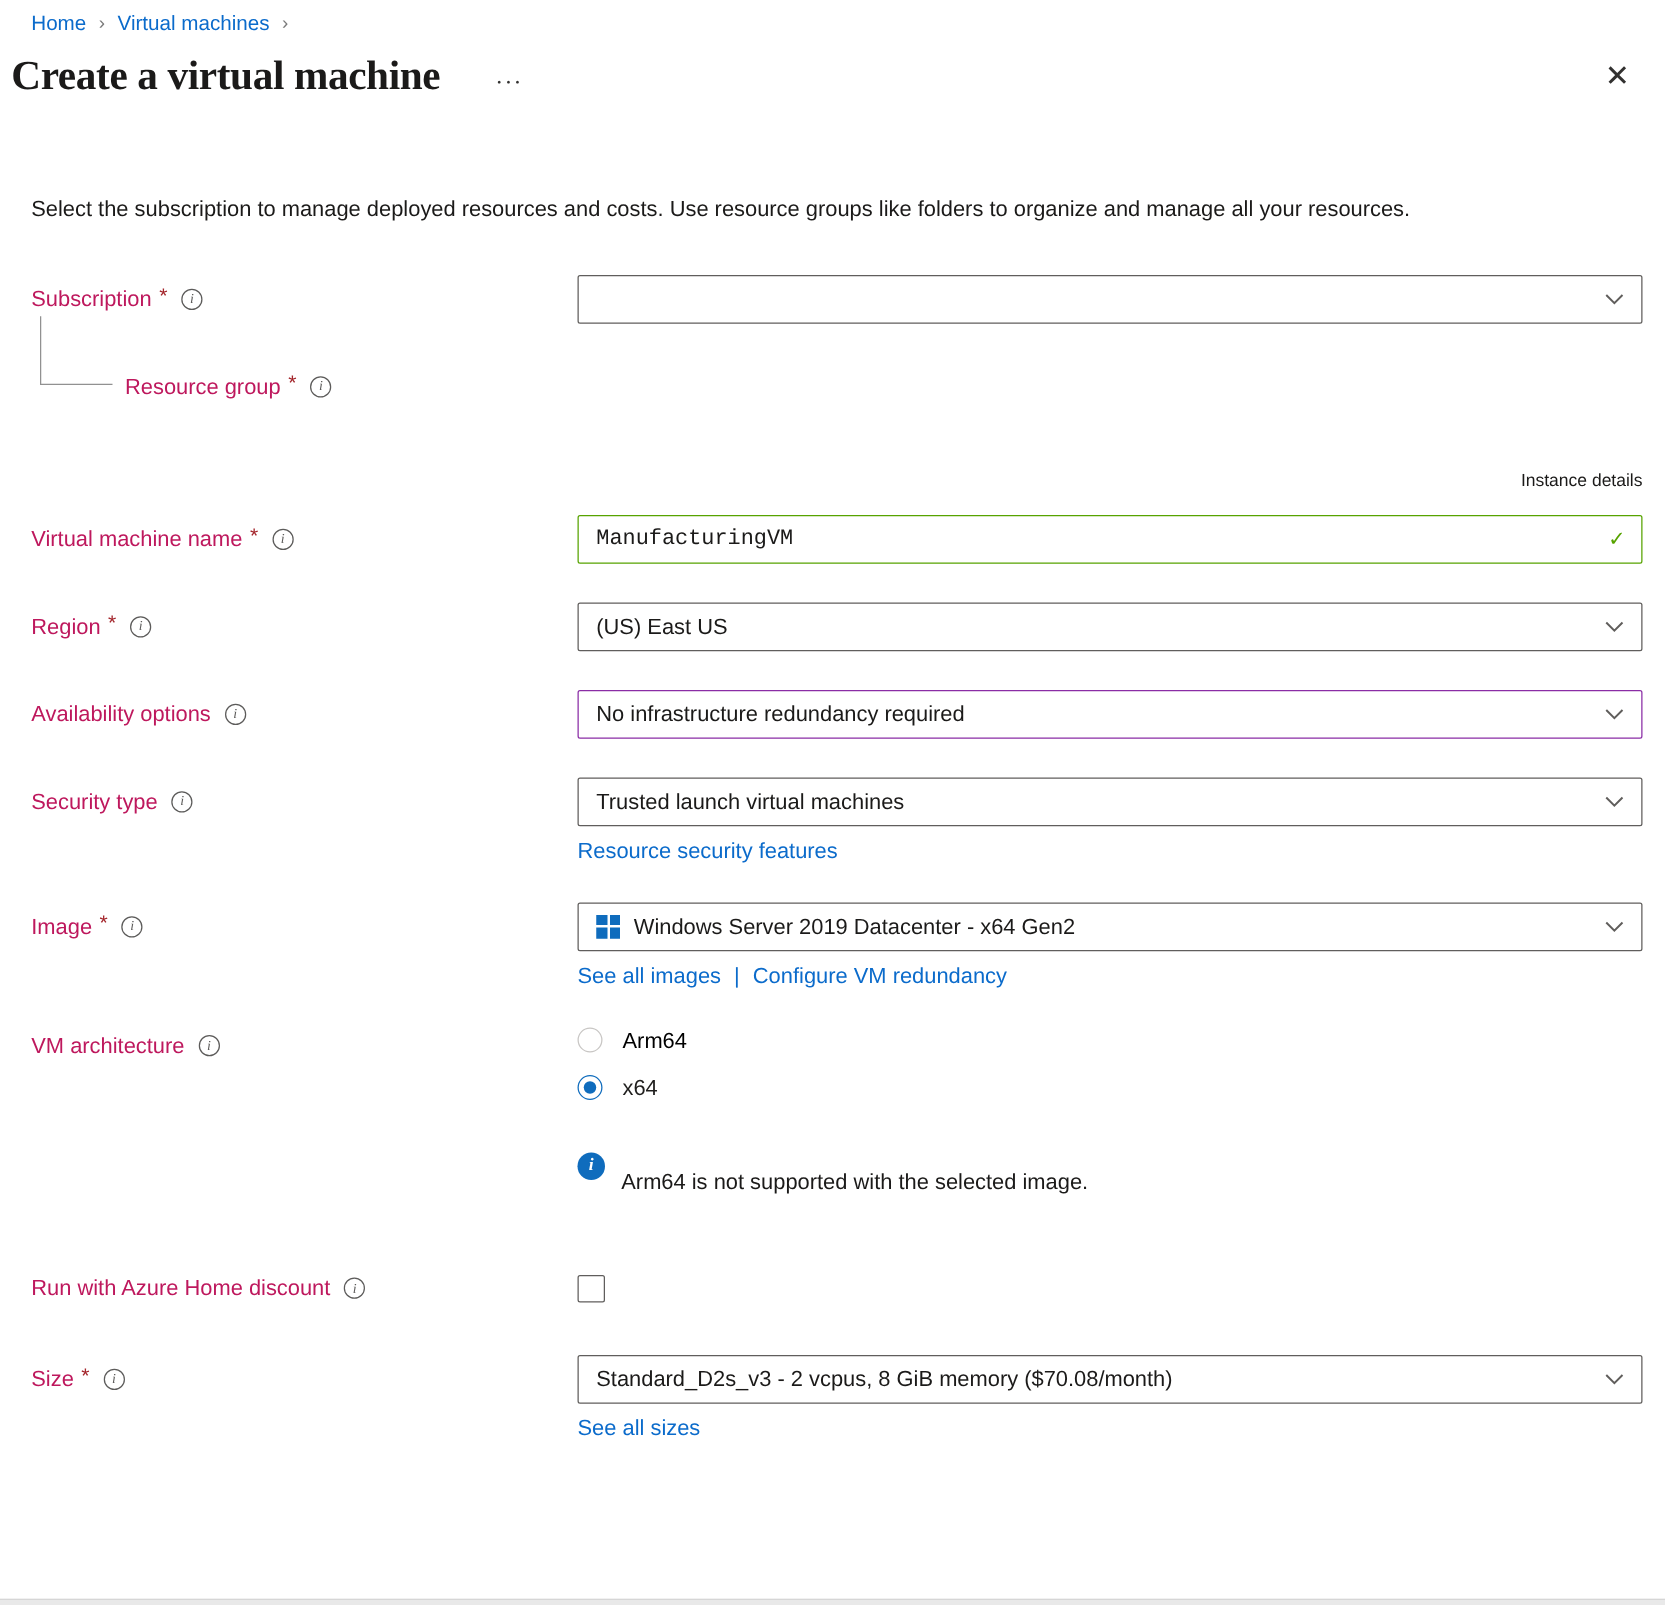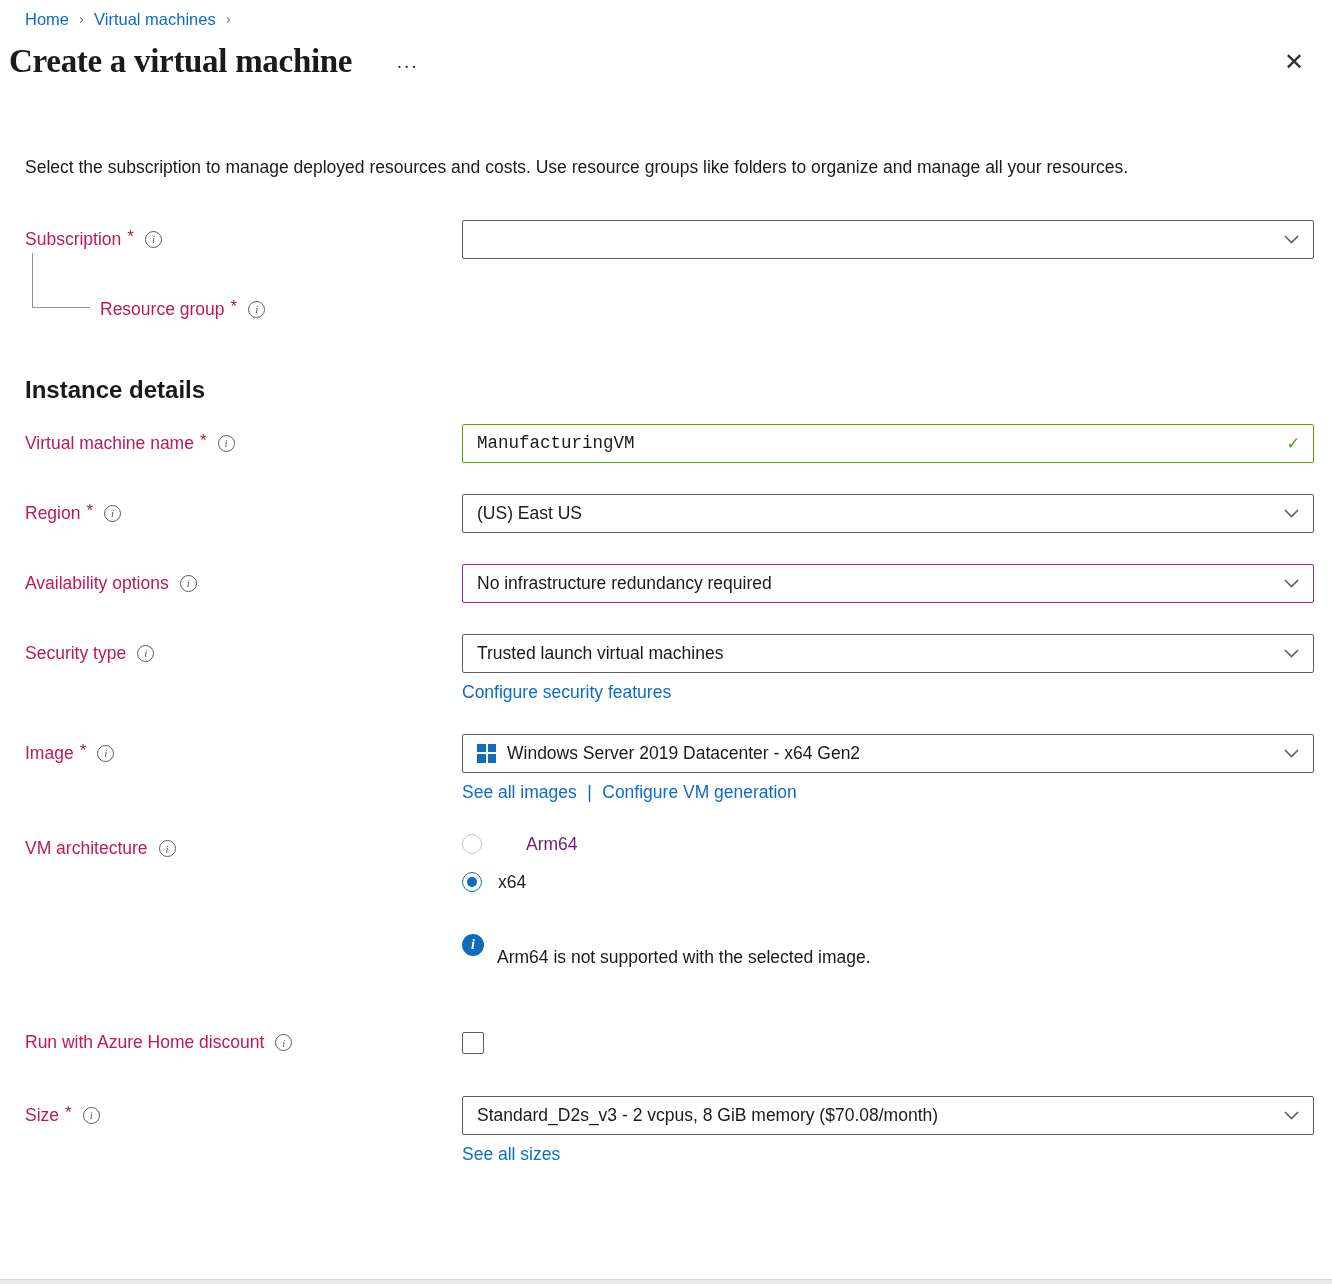--- a/index.html
+++ b/index.html
@@ -54,32 +54,32 @@
   .link-sep { color:#0b6bcb; margin:0 6px; font-size:17.5px; }
 
   
   .sub-group { position:relative; }
   .tree-connector {
     position:absolute; left:7px; top:33px; width:58px; height:55px;
     border-left:1px solid #919191; border-bottom:1px solid #919191;
   }
   .indent .label-col { padding-left:75px; }
 
-  .section-heading { margin-top:47px; font-size:24px; font-weight:700; color:#1b1a19; }
+  .section-heading { margin-top:47px; font-size:14px; font-weight:400; color:#1b1a19;text-align:right; }
   .form-row.tight { margin-top:20px; }
 
   
   .win-icon { width:19px; height:19px; display:grid; grid-template-columns:1fr 1fr; grid-template-rows:1fr 1fr; gap:2px; margin-right:11px; flex:none; }
   .win-icon span { background:#0f6cbd; }
 
   
   .radio-option { display:flex; align-items:center; cursor:pointer; margin-bottom:17px; width:max-content; }
   .radio-circle { width:20px; height:20px; border-radius:50%; border:1px solid #8a8886; margin-right:16px; flex:none; display:flex; align-items:center; justify-content:center; background:#fff; }
   .radio-option.disabled .radio-circle { border-color:#c8c6c4; }
-  .radio-option.disabled .radio-label { color:#701a75;margin-left:28px; }
+  .radio-option.disabled .radio-label { color:#000000; }
   .radio-option.selected .radio-circle { border-color:#0f6cbd; }
   .radio-option.selected .radio-circle::after { content:""; width:10px; height:10px; border-radius:50%; background:#0f6cbd; }
   .radio-label { font-size:17.5px; }
 
   .info-msg { display:flex; align-items:center; margin-top:30px; }
   .info-filled {
     width:22px; height:22px; border-radius:50%; background:#0f6cbd; color:#fff;
     display:inline-flex; align-items:center; justify-content:center;
     font-family:"Liberation Serif", serif; font-style:italic; font-weight:700; font-size:14px;
     margin-right:13px; flex:none;
@@ -197,21 +197,21 @@
         <span class="field-label">Security type</span>
         <span class="info-icon">i</span>
       </div>
       <div class="control-col">
         <div class="dropdown">
           <span class="dd-left">Trusted launch virtual machines</span>
           <svg class="chevron" width="15" height="9" viewBox="0 0 15 9">
               <path d="M1 1l6.5 6.5L14 1" fill="none" stroke="#605e5c" stroke-width="1.6"></path>
             </svg>
         </div>
-        <a class="field-link">Configure security features</a>
+        <a class="field-link">Resource security features</a>
       </div>
     </div>
 
     <div class="form-row">
       <div class="label-col">
         <span class="field-label">Image</span>
         <span class="req">*</span>
         <span class="info-icon">i</span>
       </div>
       <div class="control-col">
@@ -225,21 +225,21 @@
               </span>
             <span>Windows Server 2019 Datacenter - x64 Gen2</span>
           </span>
           <svg class="chevron" width="15" height="9" viewBox="0 0 15 9">
               <path d="M1 1l6.5 6.5L14 1" fill="none" stroke="#605e5c" stroke-width="1.6"></path>
             </svg>
         </div>
         <div>
           <a class="field-link">See all images</a>
           <span class="link-sep">|</span>
-          <a class="field-link">Configure VM generation</a>
+          <a class="field-link">Configure VM redundancy</a>
         </div>
       </div>
     </div>
 
     <div class="form-row">
       <div class="label-col" style="min-height:30px;">
         <span class="field-label">VM architecture</span>
         <span class="info-icon">i</span>
       </div>
       <div class="control-col">

